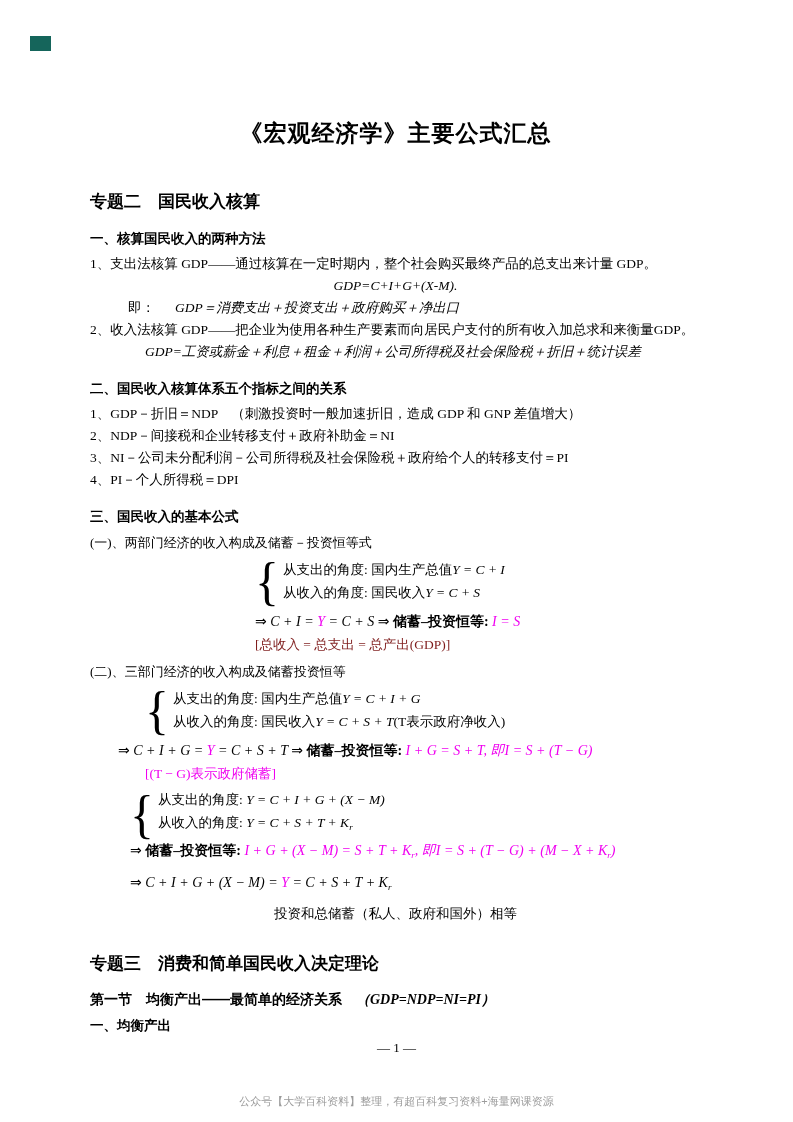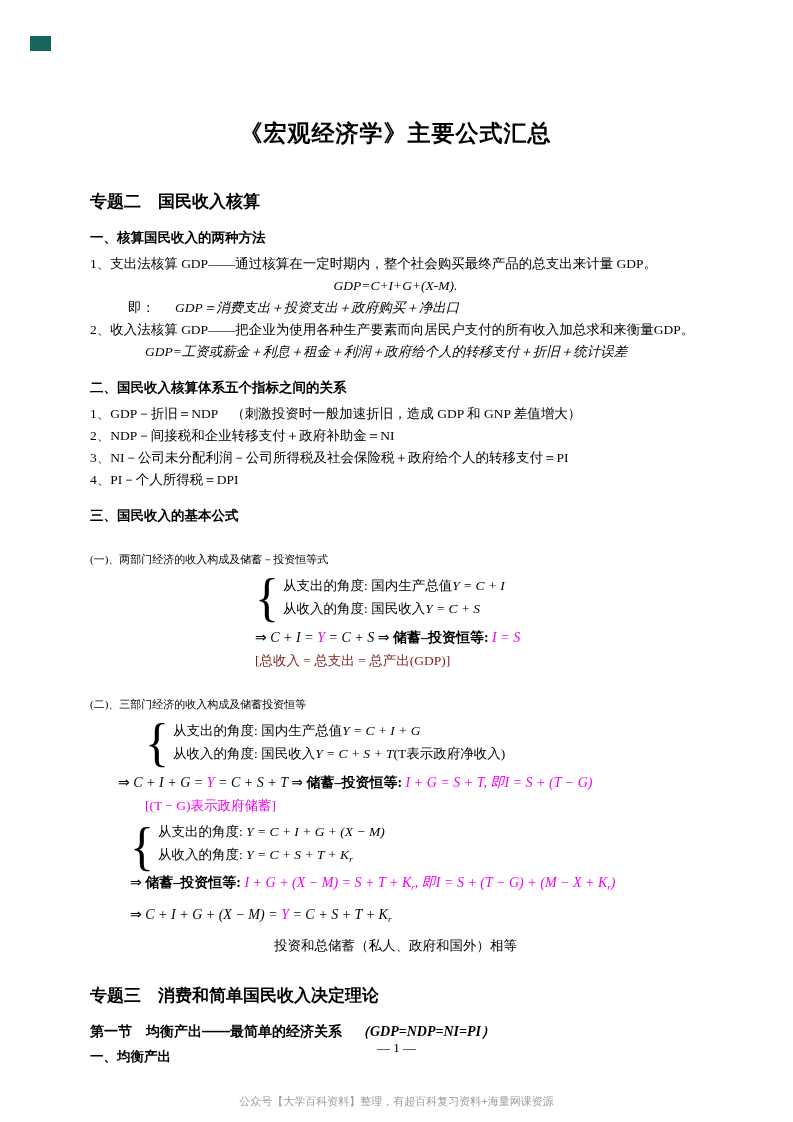--- a/index.html
+++ b/index.html
@@ -8,25 +8,25 @@
     background:#ffffff; color:#000;
     font-family:"Liberation Serif", serif; overflow:hidden;
   }
   .content { padding:0 92px 0 90px; }
   p, h1, h2, h3 { margin:0; padding:0; }
 
   .corner-mark { position:absolute; left:30px; top:36px; width:21px; height:15px; background:#15655B; }
 
   .t-title { font-family:"Liberation Sans",sans-serif; font-weight:700; font-size:23px; text-align:center; margin-top:118px; letter-spacing:1px; }
   .h-topic { font-family:Liberation Mono, monospace; font-weight:700; font-size:17px; margin-top:42px; line-height:24px; }
-  .h-sec   { font-family:Liberation Mono, monospace; font-weight:700; font-size:13.5px; margin-top:16px; line-height:20px; }
+  .h-sec   { font-family:Liberation Serif, serif; font-weight:700; font-size:13.5px; margin-top:16px; line-height:20px; }
   .h-sec1  { font-family:"Liberation Sans",sans-serif; font-weight:700; font-size:14px; margin-top:12px; line-height:20px; }
 
   .line { font-size:13.5px; line-height:22px; }
-  .kai  { font-size:11px; line-height:20px; margin-top:22px; }
+  .kai  { font-size:13px; line-height:20px; margin-top:6px; }
   .f    { font-style:italic; font-family:"Liberation Serif",serif; }
   .m    { color:#F000F0; }
   .blue { color:#7f1d1d; }
   .cnb  { font-weight:700; }
   .center { text-align:center; } .mt4 { margin-top:4px; }
   .ind-a { margin-left:165px; }
   .ind-b { margin-left:55px; }
   .ind-c { margin-left:28px; }
   .ind-d { margin-left:40px; }
   .ind-e { margin-left:38px; }
@@ -51,21 +51,21 @@
 
     <h1 class="t-title">《宏观经济学》主要公式汇总</h1>
 
     <h2 class="h-topic">专题二　国民收入核算</h2>
 
     <h3 class="h-sec" style="margin-top:14px">一、核算国民收入的两种方法</h3>
     <p class="line mt4">1、支出法核算 GDP——通过核算在一定时期内，整个社会购买最终产品的总支出来计量 GDP。</p>
     <p class="line f center">GDP=C+I+G+(X-M).</p>
     <p class="line ind-e"><span class="gap-r">即：</span><span class="f">GDP＝消费支出＋投资支出＋政府购买＋净出口</span></p>
     <p class="line">2、收入法核算 GDP——把企业为使用各种生产要素而向居民户支付的所有收入加总求和来衡量GDP。</p>
-    <p class="line f ind-b">GDP=工资或薪金＋利息＋租金＋利润＋政府给个人的转移支付＋折旧＋统计误差</p>
+    <p class="line f ind-b">GDP=工资或薪金＋利息＋租金＋利润＋公司所得税及社会保险税＋折旧＋统计误差</p>
 
     <h3 class="h-sec">二、国民收入核算体系五个指标之间的关系</h3>
     <p class="line mt4">1、GDP－折旧＝NDP　（刺激投资时一般加速折旧，造成 GDP 和 GNP 差值增大）</p>
     <p class="line">2、NDP－间接税和企业转移支付＋政府补助金＝NI</p>
     <p class="line">3、NI－公司未分配利润－公司所得税及社会保险税＋政府给个人的转移支付＝PI</p>
     <p class="line">4、PI－个人所得税＝DPI</p>
 
     <h3 class="h-sec">三、国民收入的基本公式</h3>
 
     <p class="line kai">(一)、两部门经济的收入构成及储蓄－投资恒等式</p>

